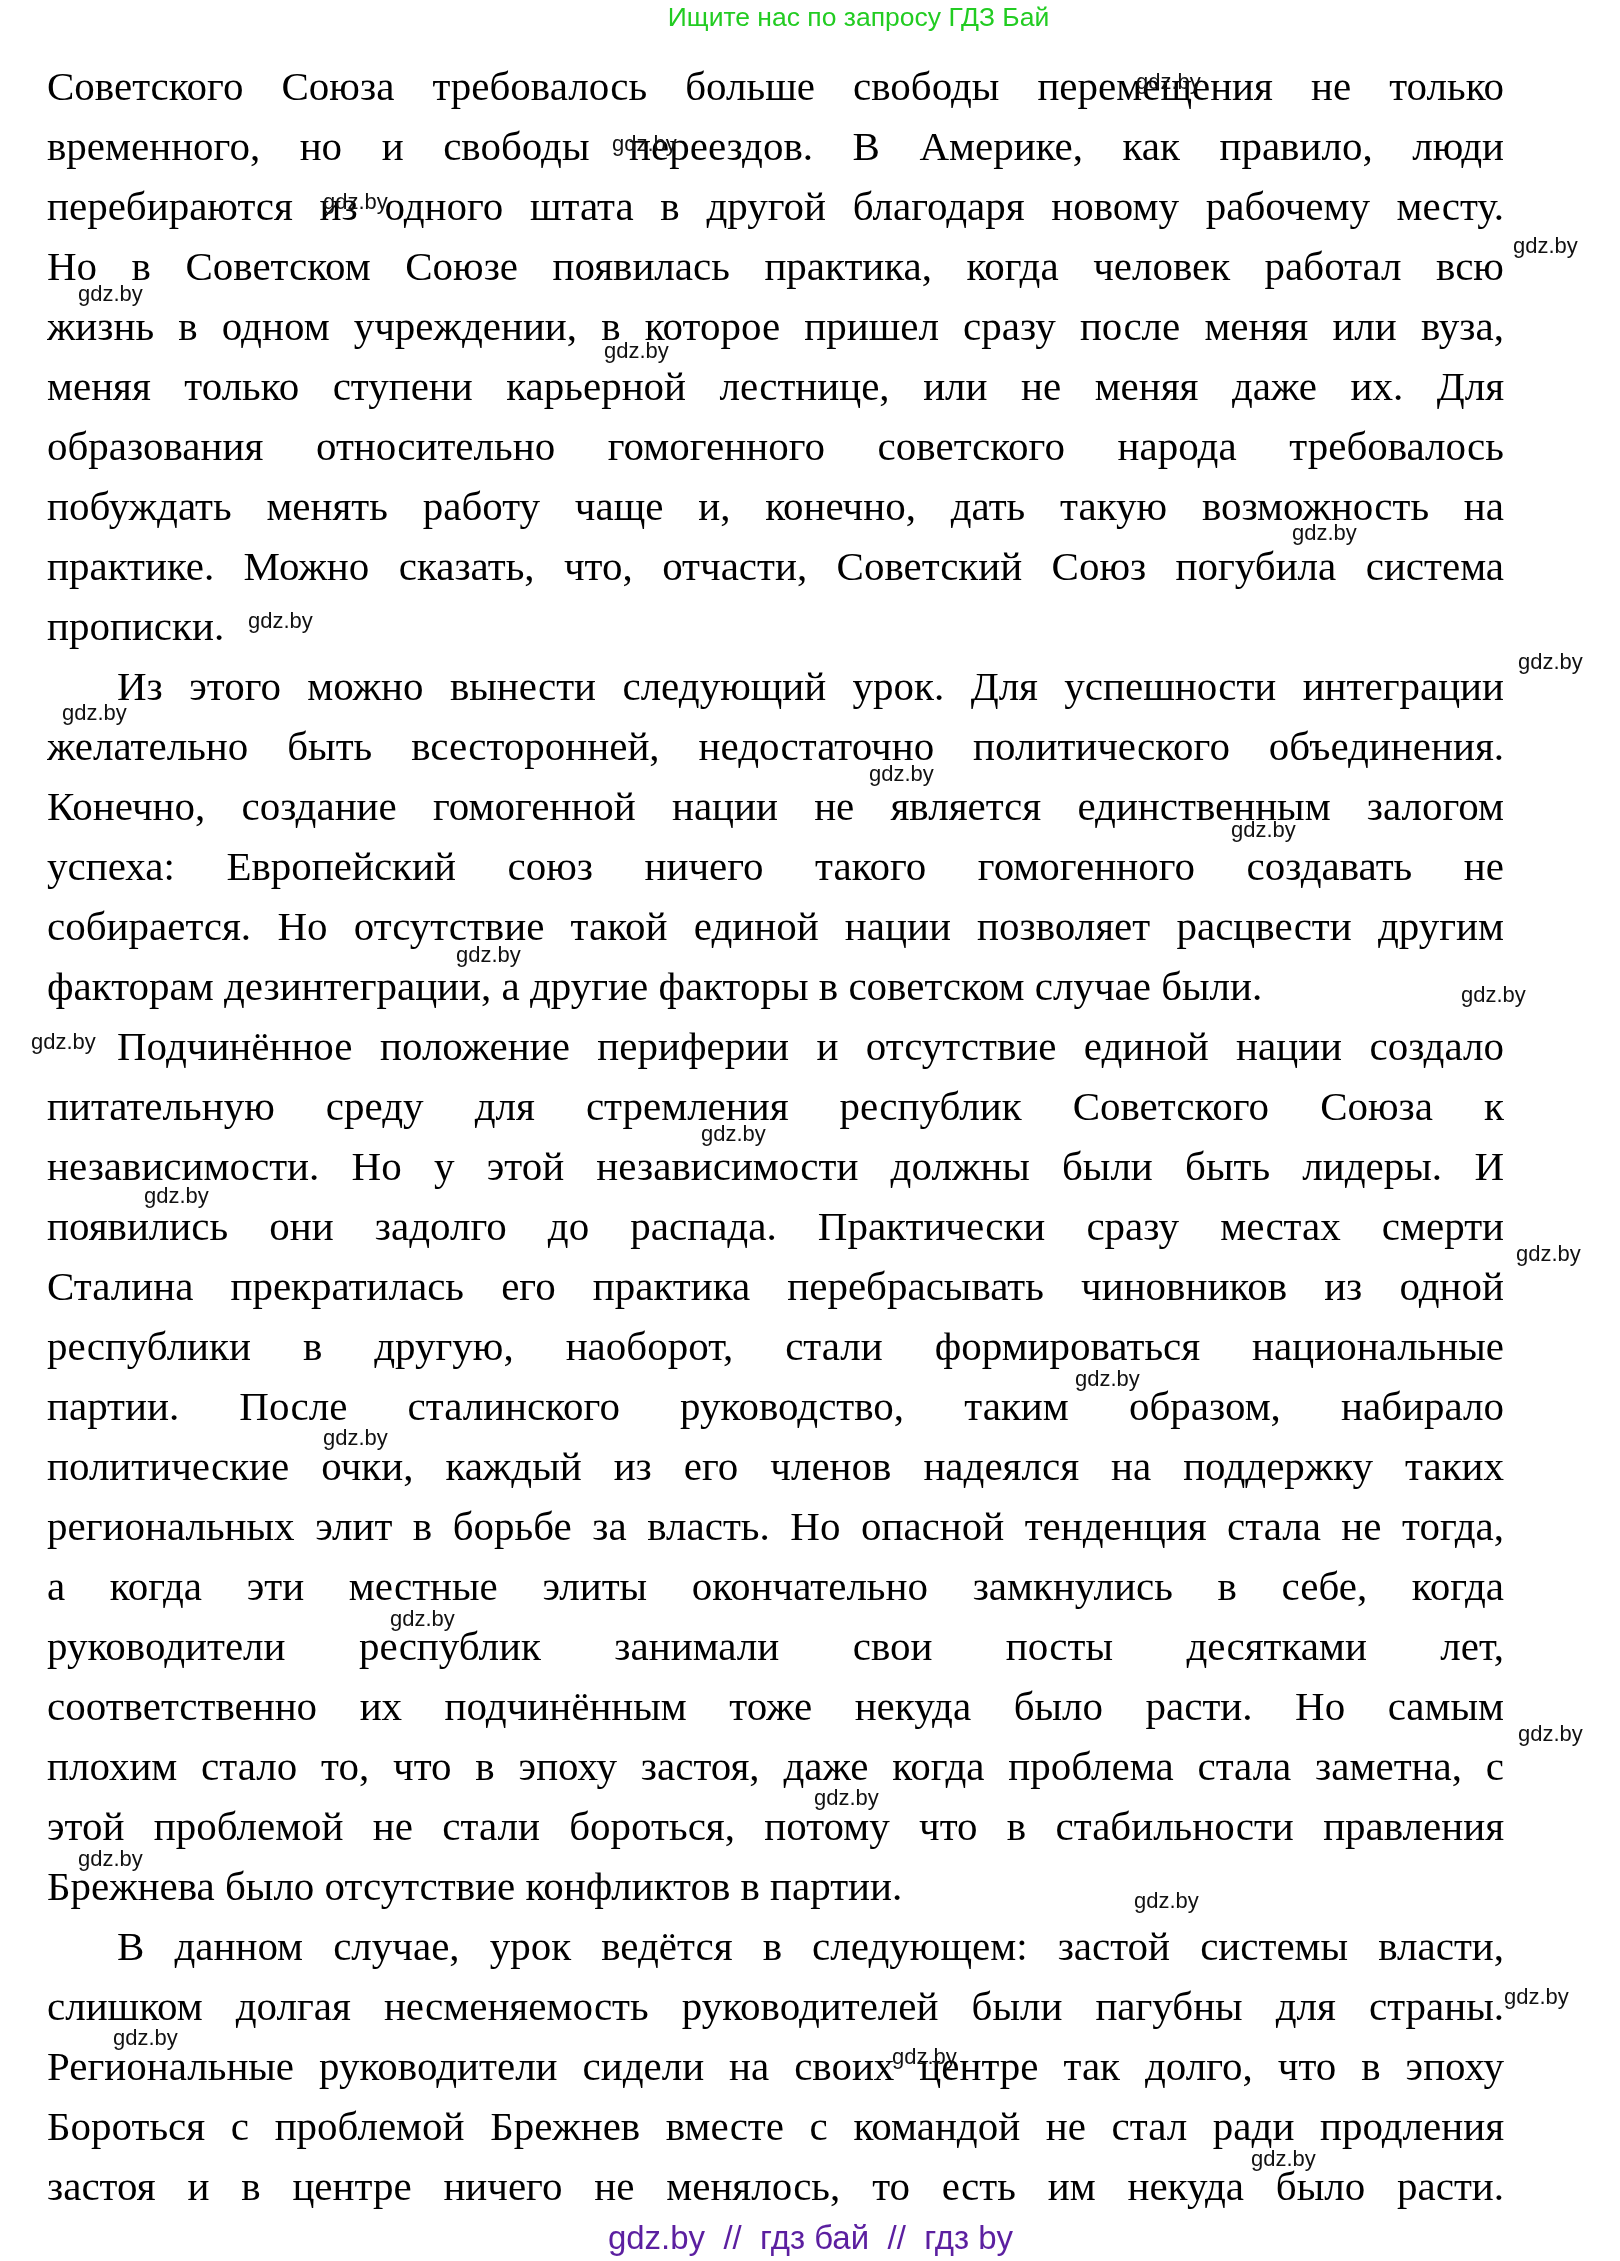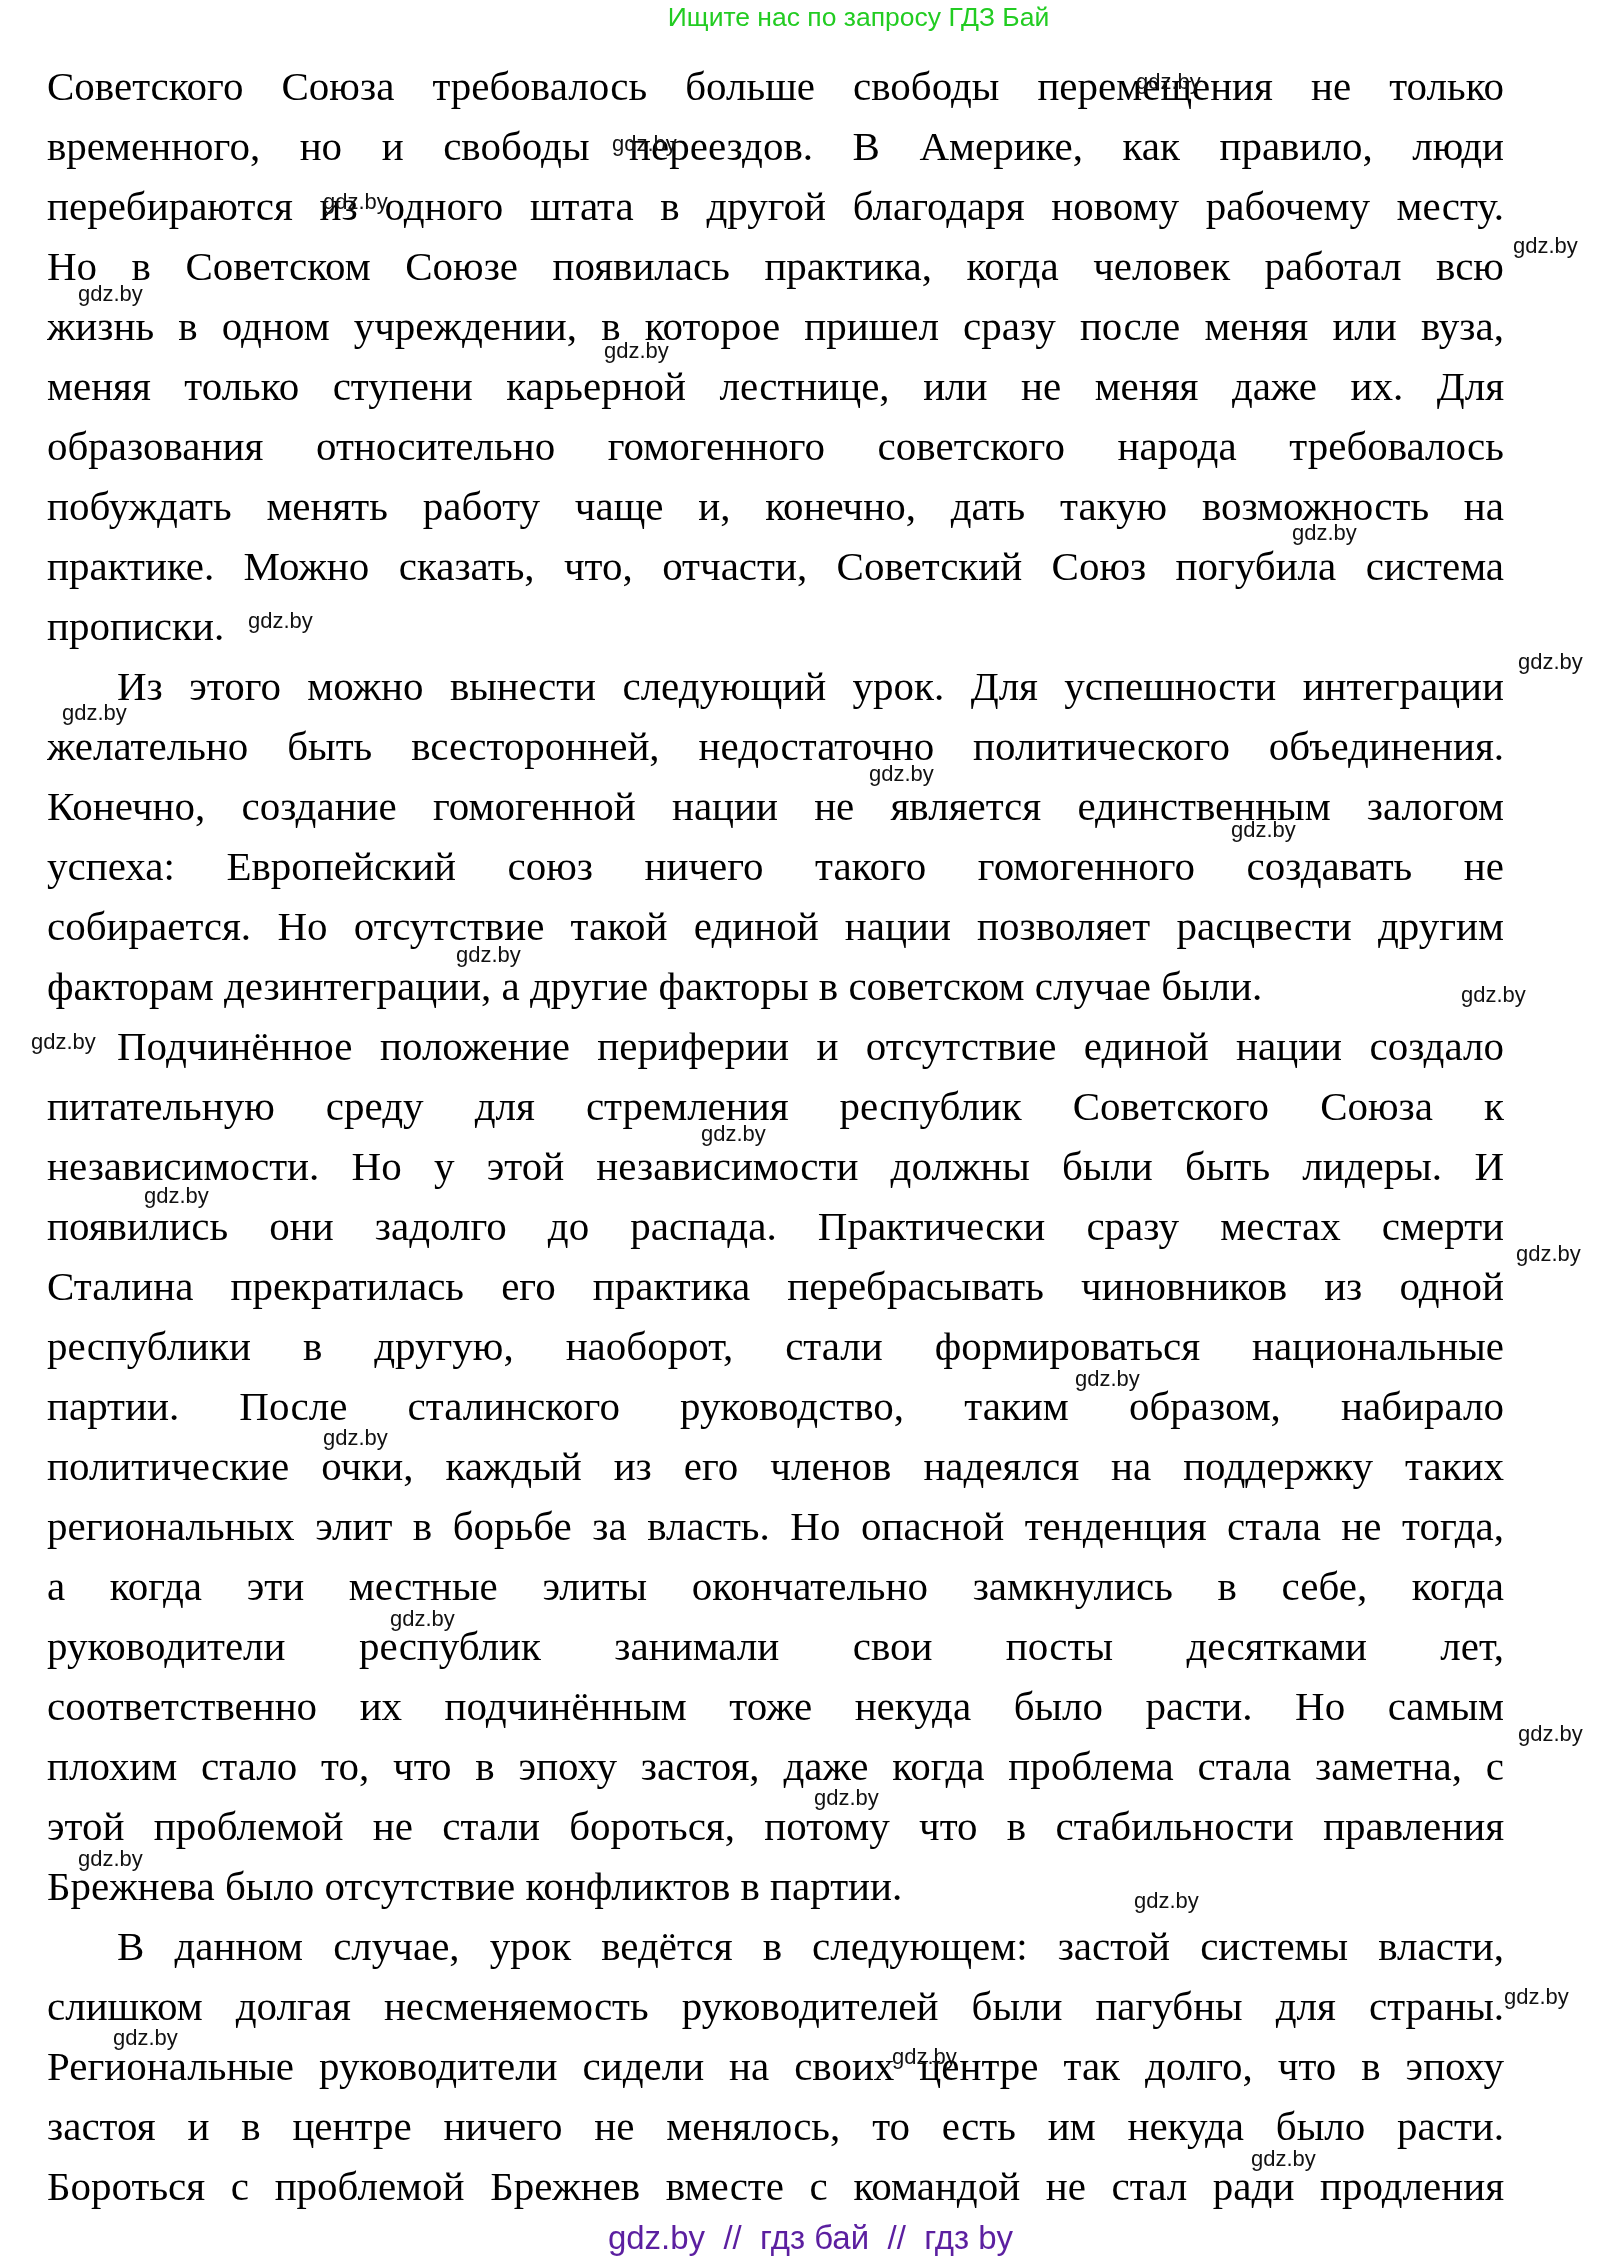--- a/index.html
+++ b/index.html
@@ -60,22 +60,22 @@
     <div class="line">региональных элит в борьбе за власть. Но опасной тенденция стала не тогда,</div>
     <div class="line">а когда эти местные элиты окончательно замкнулись в себе, когда</div>
     <div class="line">руководители республик занимали свои посты десятками лет,</div>
     <div class="line">соответственно их подчинённым тоже некуда было расти. Но самым</div>
     <div class="line">плохим стало то, что в эпоху застоя, даже когда проблема стала заметна, с</div>
     <div class="line">этой проблемой не стали бороться, потому что в стабильности правления</div>
     <div class="line end">Брежнева было отсутствие конфликтов в партии.</div>
     <div class="line indent">В данном случае, урок ведётся в следующем: застой системы власти,</div>
     <div class="line">слишком долгая несменяемость руководителей были пагубны для страны.</div>
     <div class="line">Региональные руководители сидели на своих центре так долго, что в эпоху</div>
+    <div class="line">Бороться с проблемой Брежнев вместе с командой не стал ради продления</div>
     <div class="line">застоя и в центре ничего не менялось, то есть им некуда было расти.</div>
-    <div class="line">Бороться с проблемой Брежнев вместе с командой не стал ради продления</div>
   </div>
 
 <div id="wm-layer">
     <div class="wm" style="left: 1136px; top: 70px;">gdz.by</div>
     <div class="wm" style="left: 612px; top: 132px;">gdz.by</div>
     <div class="wm" style="left: 323px; top: 190px;">gdz.by</div>
     <div class="wm" style="left: 1513px; top: 234px;">gdz.by</div>
     <div class="wm" style="left: 78px; top: 282px;">gdz.by</div>
     <div class="wm" style="left: 604px; top: 339px;">gdz.by</div>
     <div class="wm" style="left: 1292px; top: 521px;">gdz.by</div>

